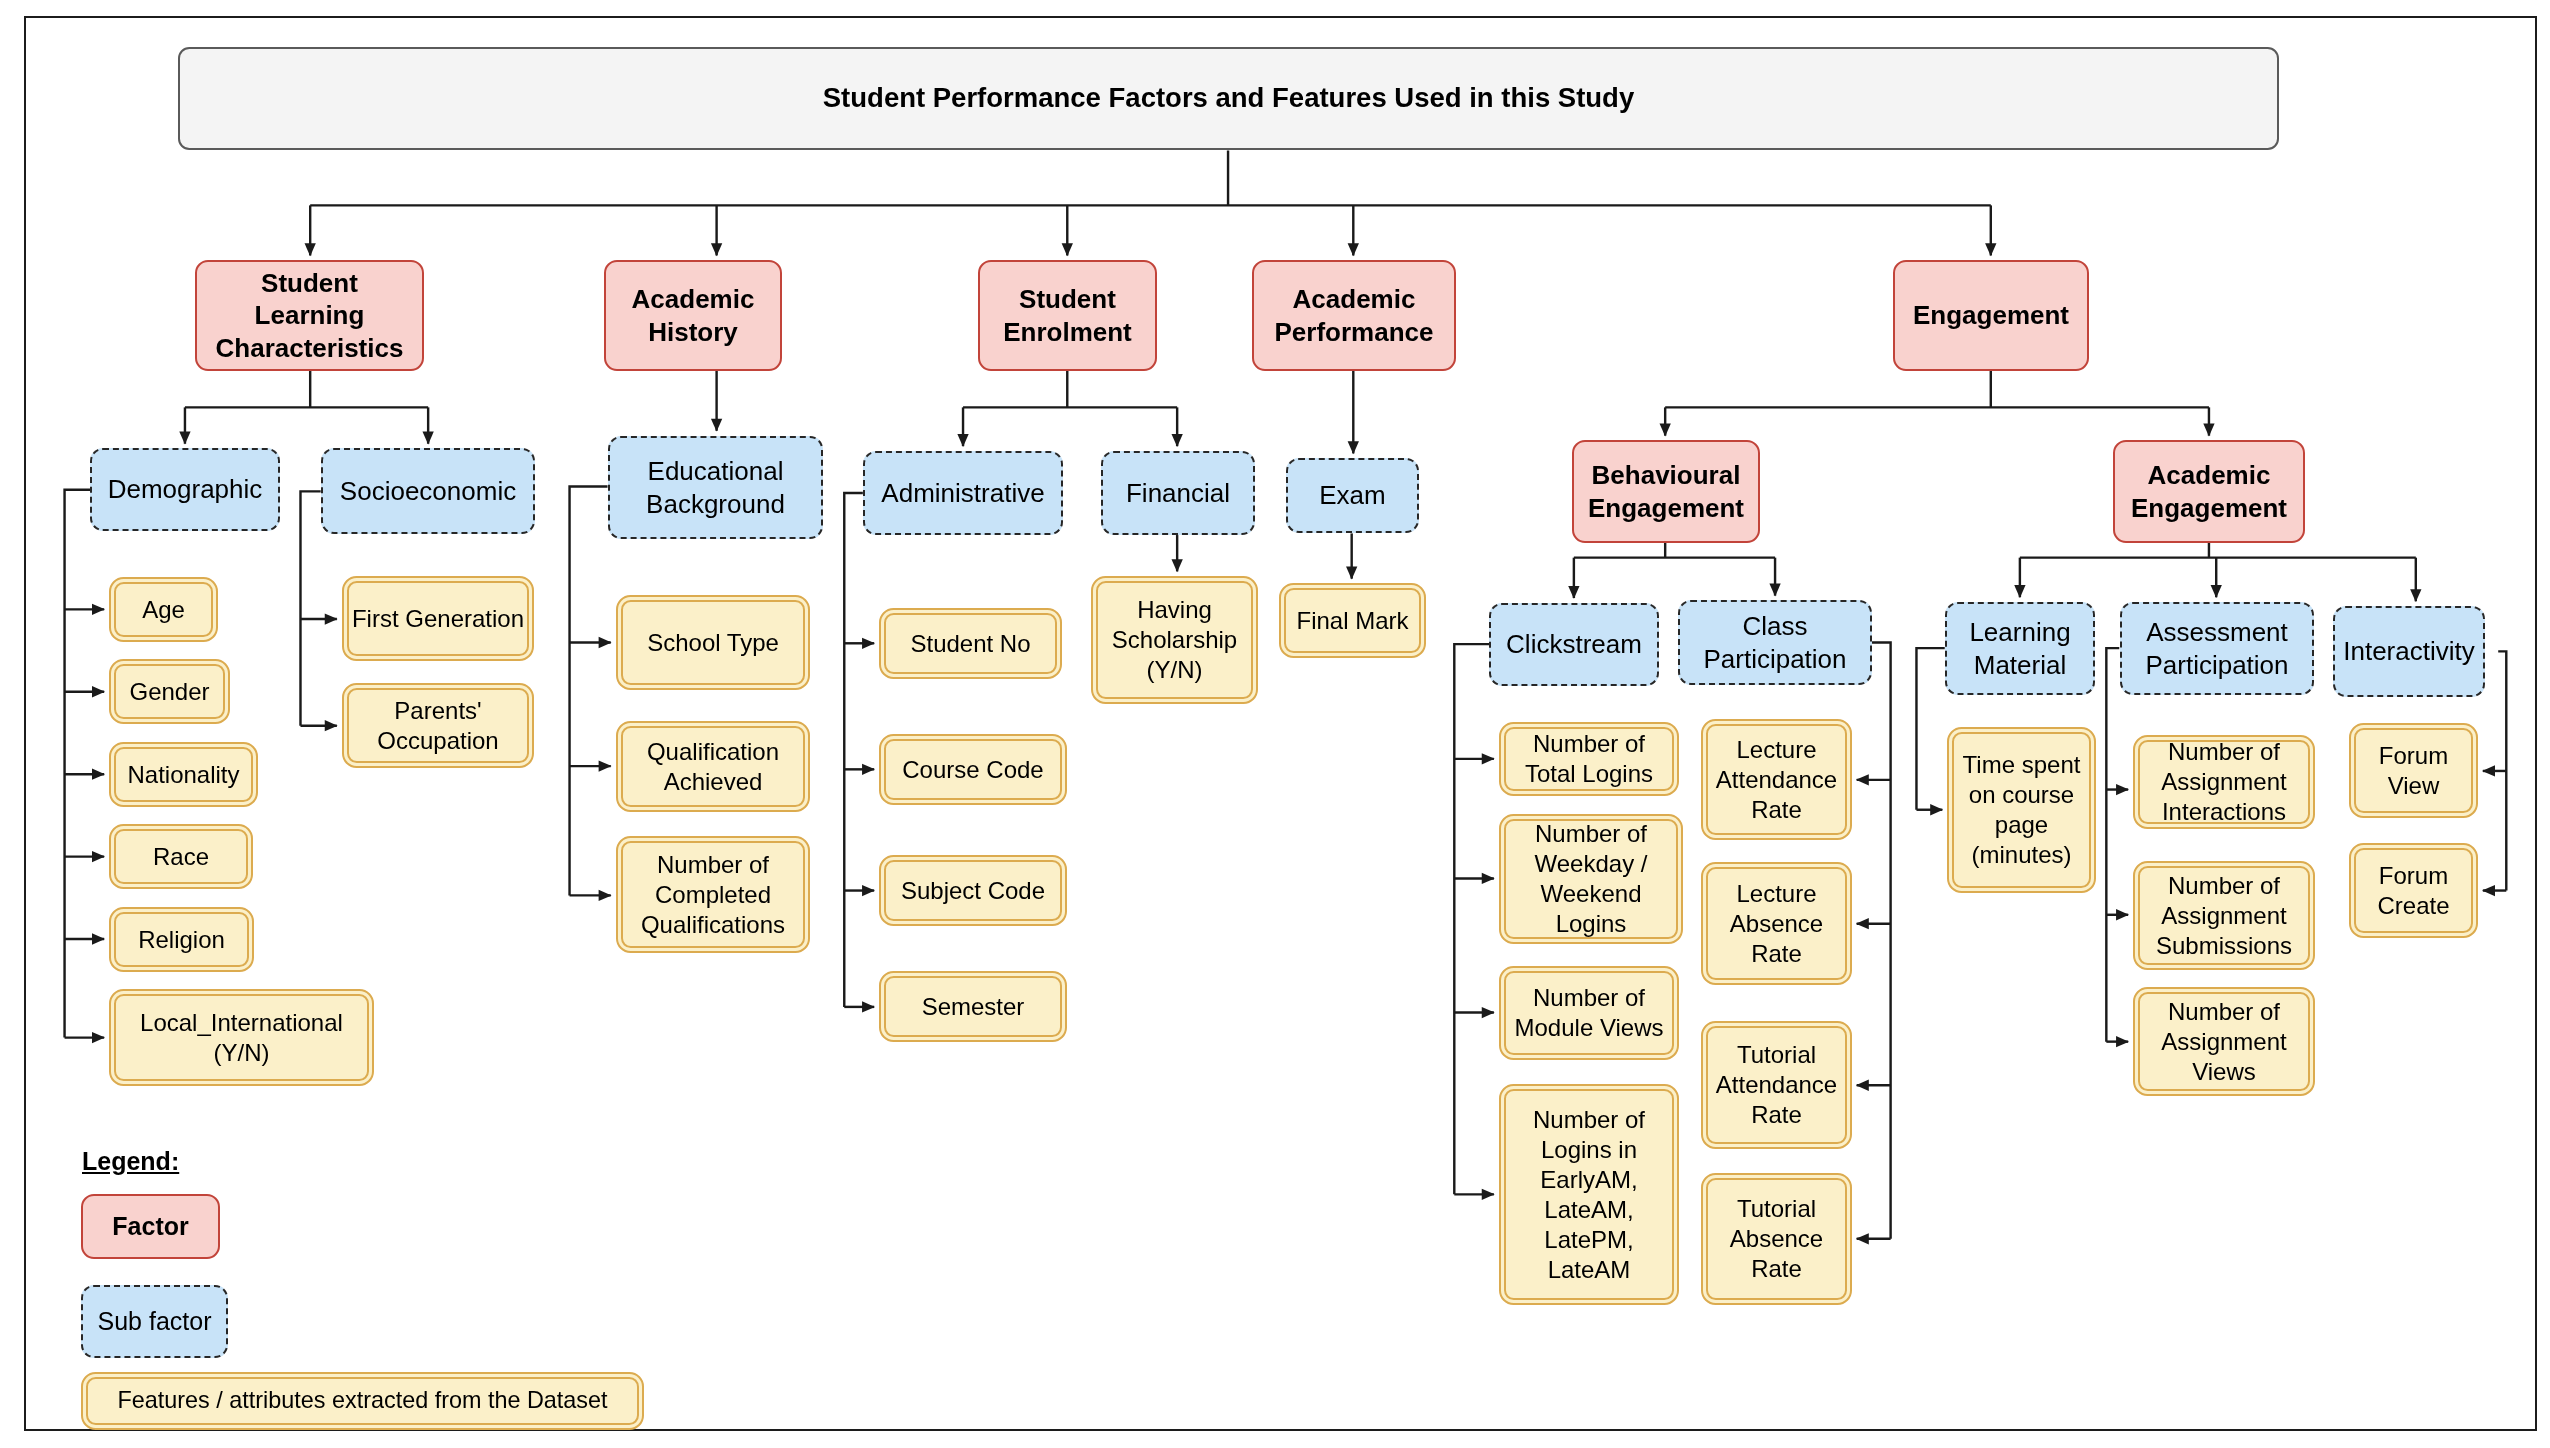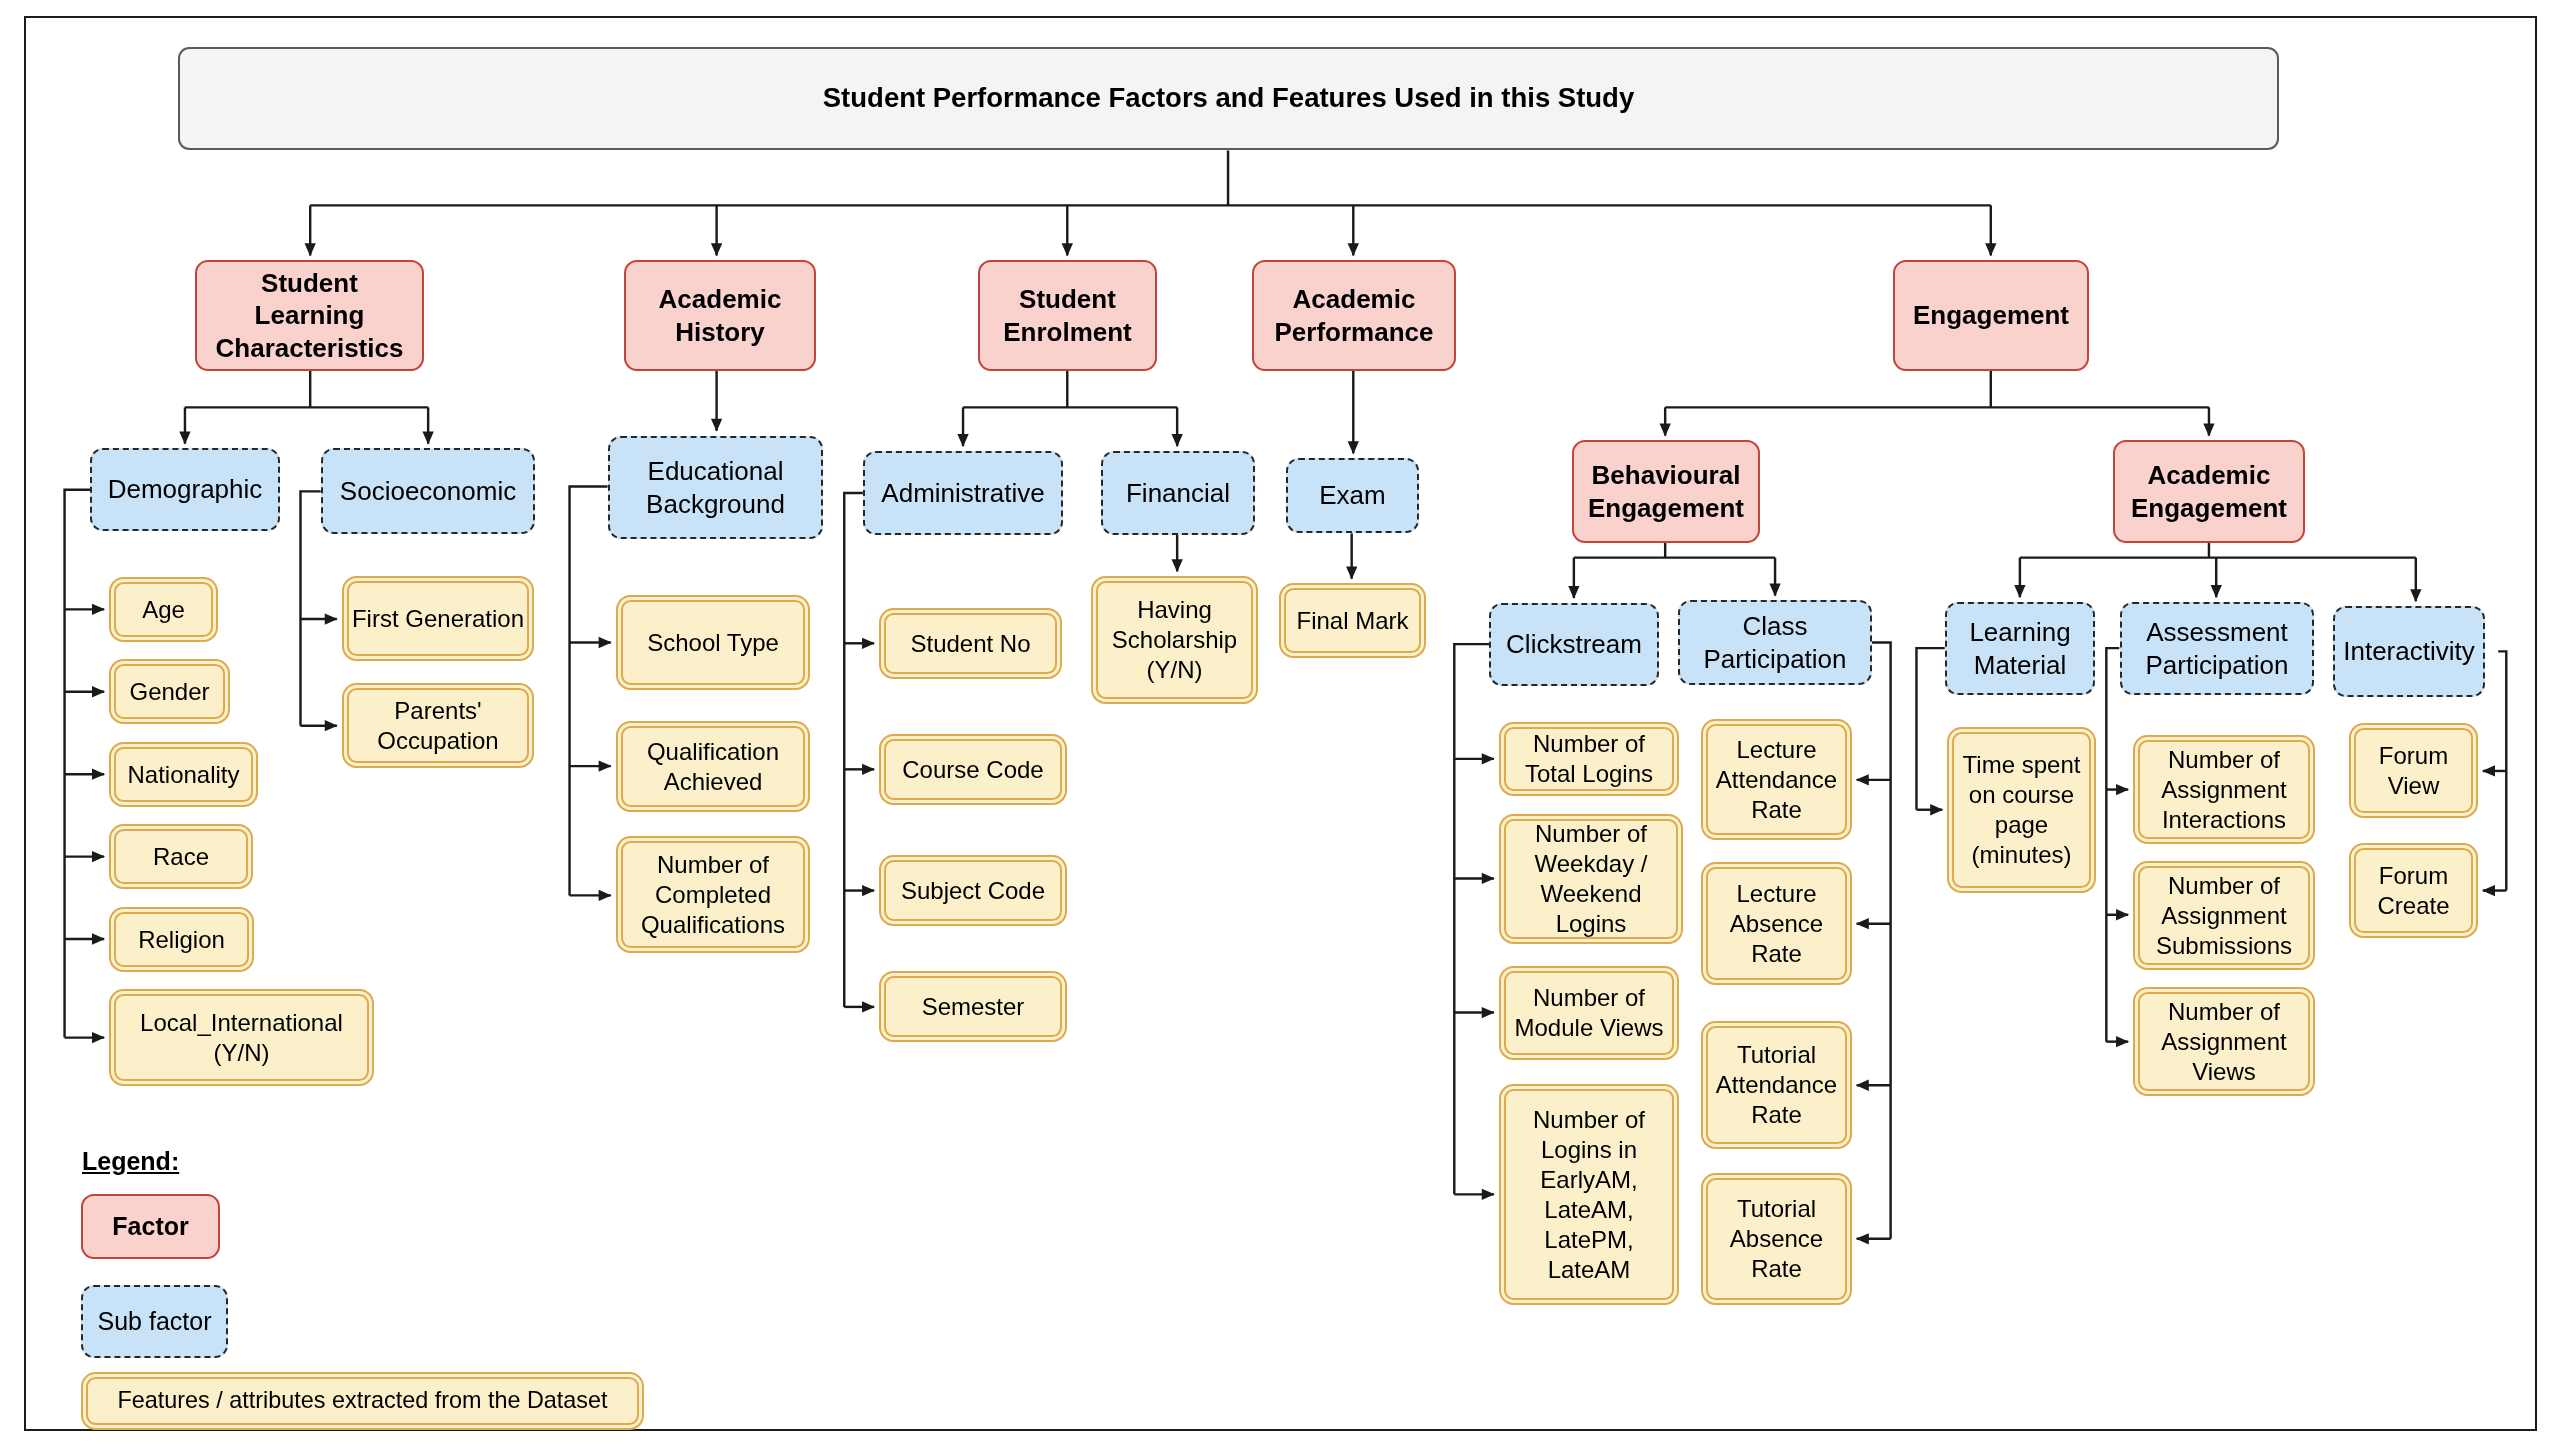--- a/index.html
+++ b/index.html
@@ -127,21 +127,21 @@
     <path d="M2597,1132 H2624" marker-end="url(#arw)"></path>
     <path d="M2597,1289 H2624" marker-end="url(#arw)"></path>
 
     <path d="M3092,954 H3063" marker-end="url(#arw)"></path>
     <path d="M3092,1102 H3063" marker-end="url(#arw)"></path>
   </svg>
 
   <div class="node title" style="left:170px;top:47px;width:2101px;height:103px">Student Performance Factors and Features Used in this Study</div>
 
   <div class="node f" style="left:187px;top:260px;width:229px;height:111px">Student Learning Characteristics</div>
-  <div class="node f" style="left:616px;top:260px;width:192px;height:111px">Academic History</div>
+  <div class="node f" style="left:596px;top:260px;width:178px;height:111px">Academic History</div>
   <div class="node f" style="left:970px;top:260px;width:179px;height:111px">Student Enrolment</div>
   <div class="node f" style="left:1244px;top:260px;width:204px;height:111px">Academic Performance</div>
   <div class="node f" style="left:1885px;top:260px;width:196px;height:111px">Engagement</div>
 
   <div class="node s" style="left:82px;top:448px;width:190px;height:83px">Demographic</div>
   <div class="node s" style="left:313px;top:448px;width:214px;height:86px">Socioeconomic</div>
   <div class="node s" style="left:600px;top:436px;width:215px;height:103px">Educational Background</div>
   <div class="node s" style="left:855px;top:451px;width:200px;height:84px">Administrative</div>
   <div class="node s" style="left:1093px;top:451px;width:154px;height:84px">Financial</div>
   <div class="node s" style="left:1278px;top:458px;width:133px;height:75px">Exam</div>
@@ -181,21 +181,21 @@
   <div class="node feat" style="left:1491px;top:966px;width:180px;height:94px">Number of Module Views</div>
   <div class="node feat" style="left:1491px;top:1084px;width:180px;height:221px">Number of Logins in EarlyAM, LateAM, LatePM, LateAM</div>
 
   <div class="node feat" style="left:1693px;top:719px;width:151px;height:121px">Lecture Attendance Rate</div>
   <div class="node feat" style="left:1693px;top:862px;width:151px;height:123px">Lecture Absence Rate</div>
   <div class="node feat" style="left:1693px;top:1021px;width:151px;height:128px">Tutorial Attendance Rate</div>
   <div class="node feat" style="left:1693px;top:1173px;width:151px;height:132px">Tutorial Absence Rate</div>
 
   <div class="node feat" style="left:1939px;top:727px;width:149px;height:166px">Time spent on course page (minutes)</div>
 
-  <div class="node feat" style="left:2125px;top:735px;width:182px;height:109px">Number of Assignment Interactions</div>
+  <div class="node feat" style="left:2125px;top:735px;width:182px;height:94px">Number of Assignment Interactions</div>
   <div class="node feat" style="left:2125px;top:861px;width:182px;height:109px">Number of Assignment Submissions</div>
   <div class="node feat" style="left:2125px;top:987px;width:182px;height:109px">Number of Assignment Views</div>
 
   <div class="node feat" style="left:2341px;top:723px;width:129px;height:95px">Forum View</div>
   <div class="node feat" style="left:2341px;top:843px;width:129px;height:95px">Forum Create</div>
 
   <div class="legend-heading" style="left:74px;top:1147px;text-align:right;">Legend:</div>
   <div class="node f" style="left:73px;top:1194px;width:139px;height:65px;font-size:25px">Factor</div>
   <div class="node s" style="left:73px;top:1285px;width:147px;height:73px;font-size:25px">Sub factor</div>
   <div class="node feat" style="left:73px;top:1372px;width:563px;height:58px;font-size:23.4px">Features / attributes extracted from the Dataset</div>

